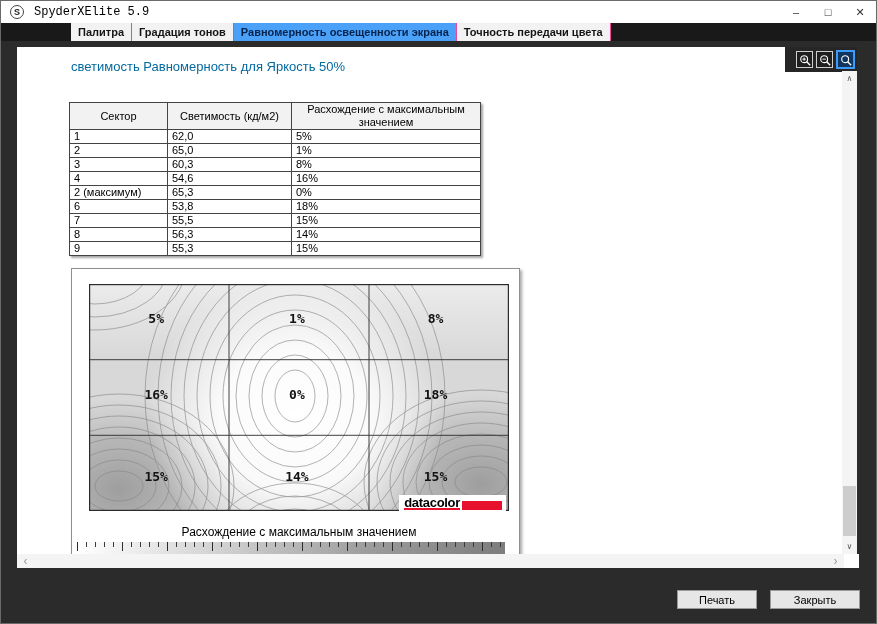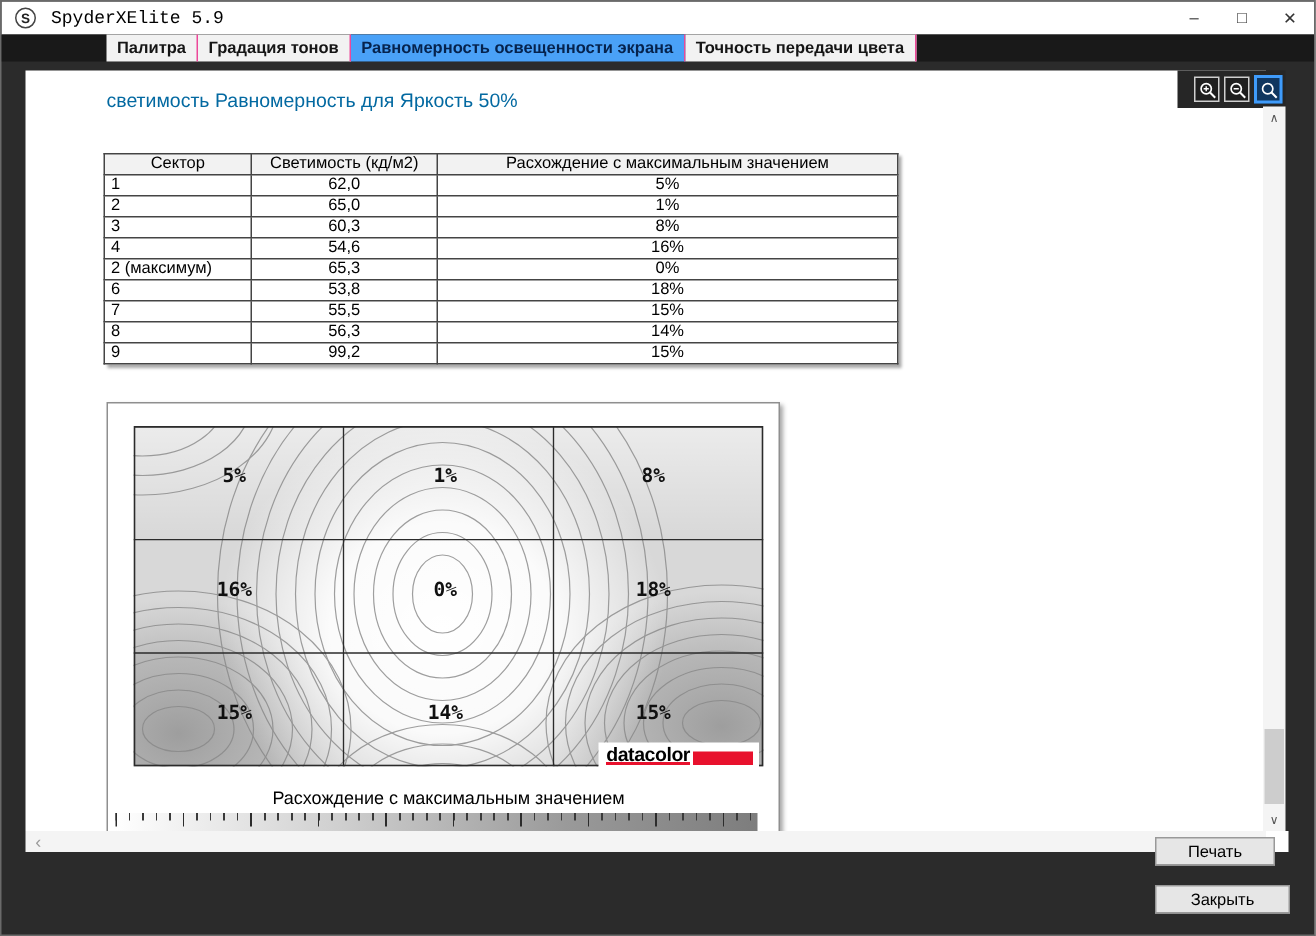--- a/index.html
+++ b/index.html
@@ -26,26 +26,26 @@
   .tab.selected { background: #4aa1f7; color: #06234d; }
 
   .workspace { position: absolute; top: 40px; left: 0; right: 0; bottom: 0; }
 
   
   .viewport { position: absolute; left: 16px; top: 6px; width: 827px; height: 507px;
               background: #fff; overflow: hidden; }
   .report-title { position: absolute; left: 54px; top: 12px; font-size: 13px; color: #0369a1; }
 
   
-  table.lum { position: absolute; left: 52px; top: 55px; width: 530px; border-collapse: collapse;
+  table.lum { position: absolute; left: 52px; top: 55px; width: 412px; border-collapse: collapse;
               font-size: 11px; color: #000; background: #fff; box-shadow: 2px 2px 2px rgba(0,0,0,.35); }
   table.lum th, table.lum td { border: 1px solid #444; height: 13px; line-height: 13px; padding: 0 4px; }
   table.lum th { background: #f2f2f2; font-weight: 400; text-align: center; }
   td.l { text-align: left; padding-left: 6px; }
-  td.c { text-align: center; }
+  td.c { text-align: left; }
 
   
   .map-panel { position: absolute; left: 54px; top: 221px; width: 449px; height: 330px;
                background: #fff; border: 1px solid #8f8f8f; box-shadow: 2px 2px 3px rgba(0,0,0,.35);
                padding: 15px 0 0 17px; }
   .contour-wrap { position: relative; width: 420px; height: 227px; }
   .contour-wrap svg { display: block; }
   .grid-label { position: absolute; transform: translate(-50%,-50%);
                 font-family: "DejaVu Sans Mono", monospace; font-weight: 700;
                 font-size: 13px; color: #111; }
@@ -76,21 +76,21 @@
               align-items: center; justify-content: center; font-size: 8px; color: #555; }
   .vs-up { top: 0; }  .vs-down { bottom: 0; }
   .vs-thumb { position: absolute; top: 415px; left: 1px; right: 1px; height: 50px; background: #cdcdcd; }
   .hscroll { position: absolute; left: 16px; top: 513px; width: 827px; height: 14px; background: #f4f4f4; }
   .hs-arrow { position: absolute; top: 0; height: 100%; width: 15px; display: flex;
               align-items: center; justify-content: center; font-size: 12px; color: #9a9a9a; }
   .hs-left { left: 1px; } .hs-right { right: 1px; }
   .corner { position: absolute; left: 843px; top: 513px; width: 15px; height: 14px; background: #fff; }
 
   
-  .footer { position: absolute; right: 16px; bottom: 14px; display: flex; gap: 13px; flex-direction: column; }
+  .footer { position: absolute; right: 16px; bottom: 14px; display: flex; gap: 13px; }
   .btn { height: 19px; background: #e6e6e6; border: 1px solid #999; color: #000;
          font-size: 11px; display: flex; align-items: center; justify-content: center; }
   .btn-print { width: 80px; } .btn-close { width: 90px; }
 </style>
 </head>
 <body>
 
 <div class="window">
 
   <div class="titlebar">
@@ -163,21 +163,21 @@
           <td class="c">55,5</td>
           <td class="c">15%</td>
         </tr>
         <tr>
           <td class="l">8</td>
           <td class="c">56,3</td>
           <td class="c">14%</td>
         </tr>
         <tr>
           <td class="l">9</td>
-          <td class="c">99,2</td>
+          <td class="c">55,3</td>
           <td class="c">15%</td>
         </tr>
       </tbody>
         </table>
 
       <div class="map-panel">
         <div class="contour-wrap">
           <svg id="contour-svg" width="420" height="227" viewBox="0 0 420 227">
             <defs>
               <radialGradient id="gl">

